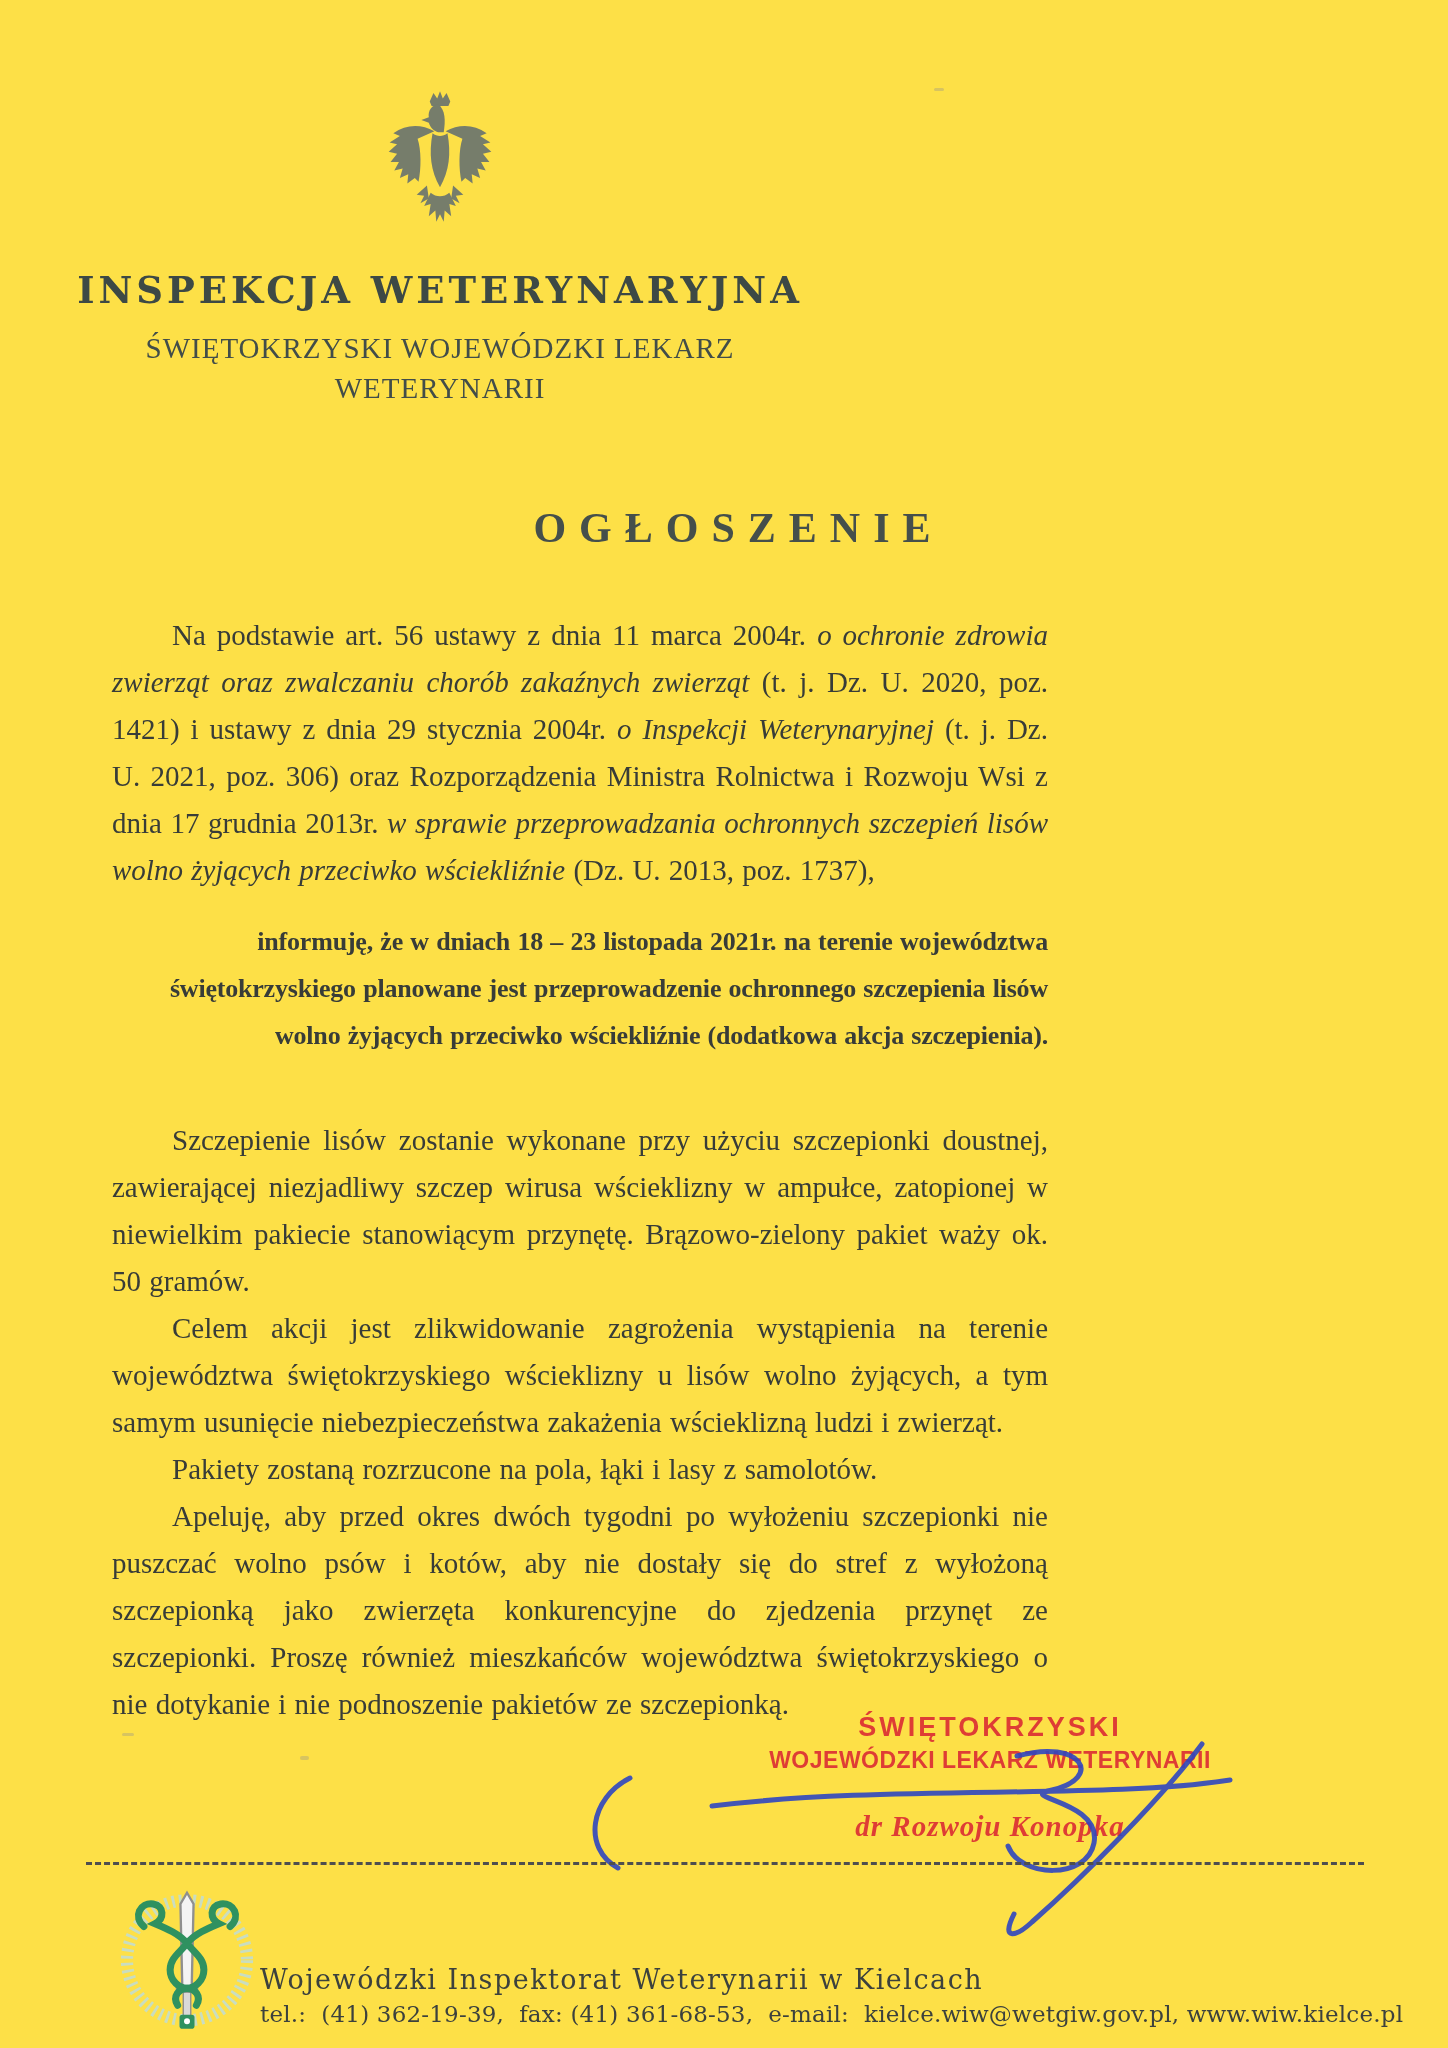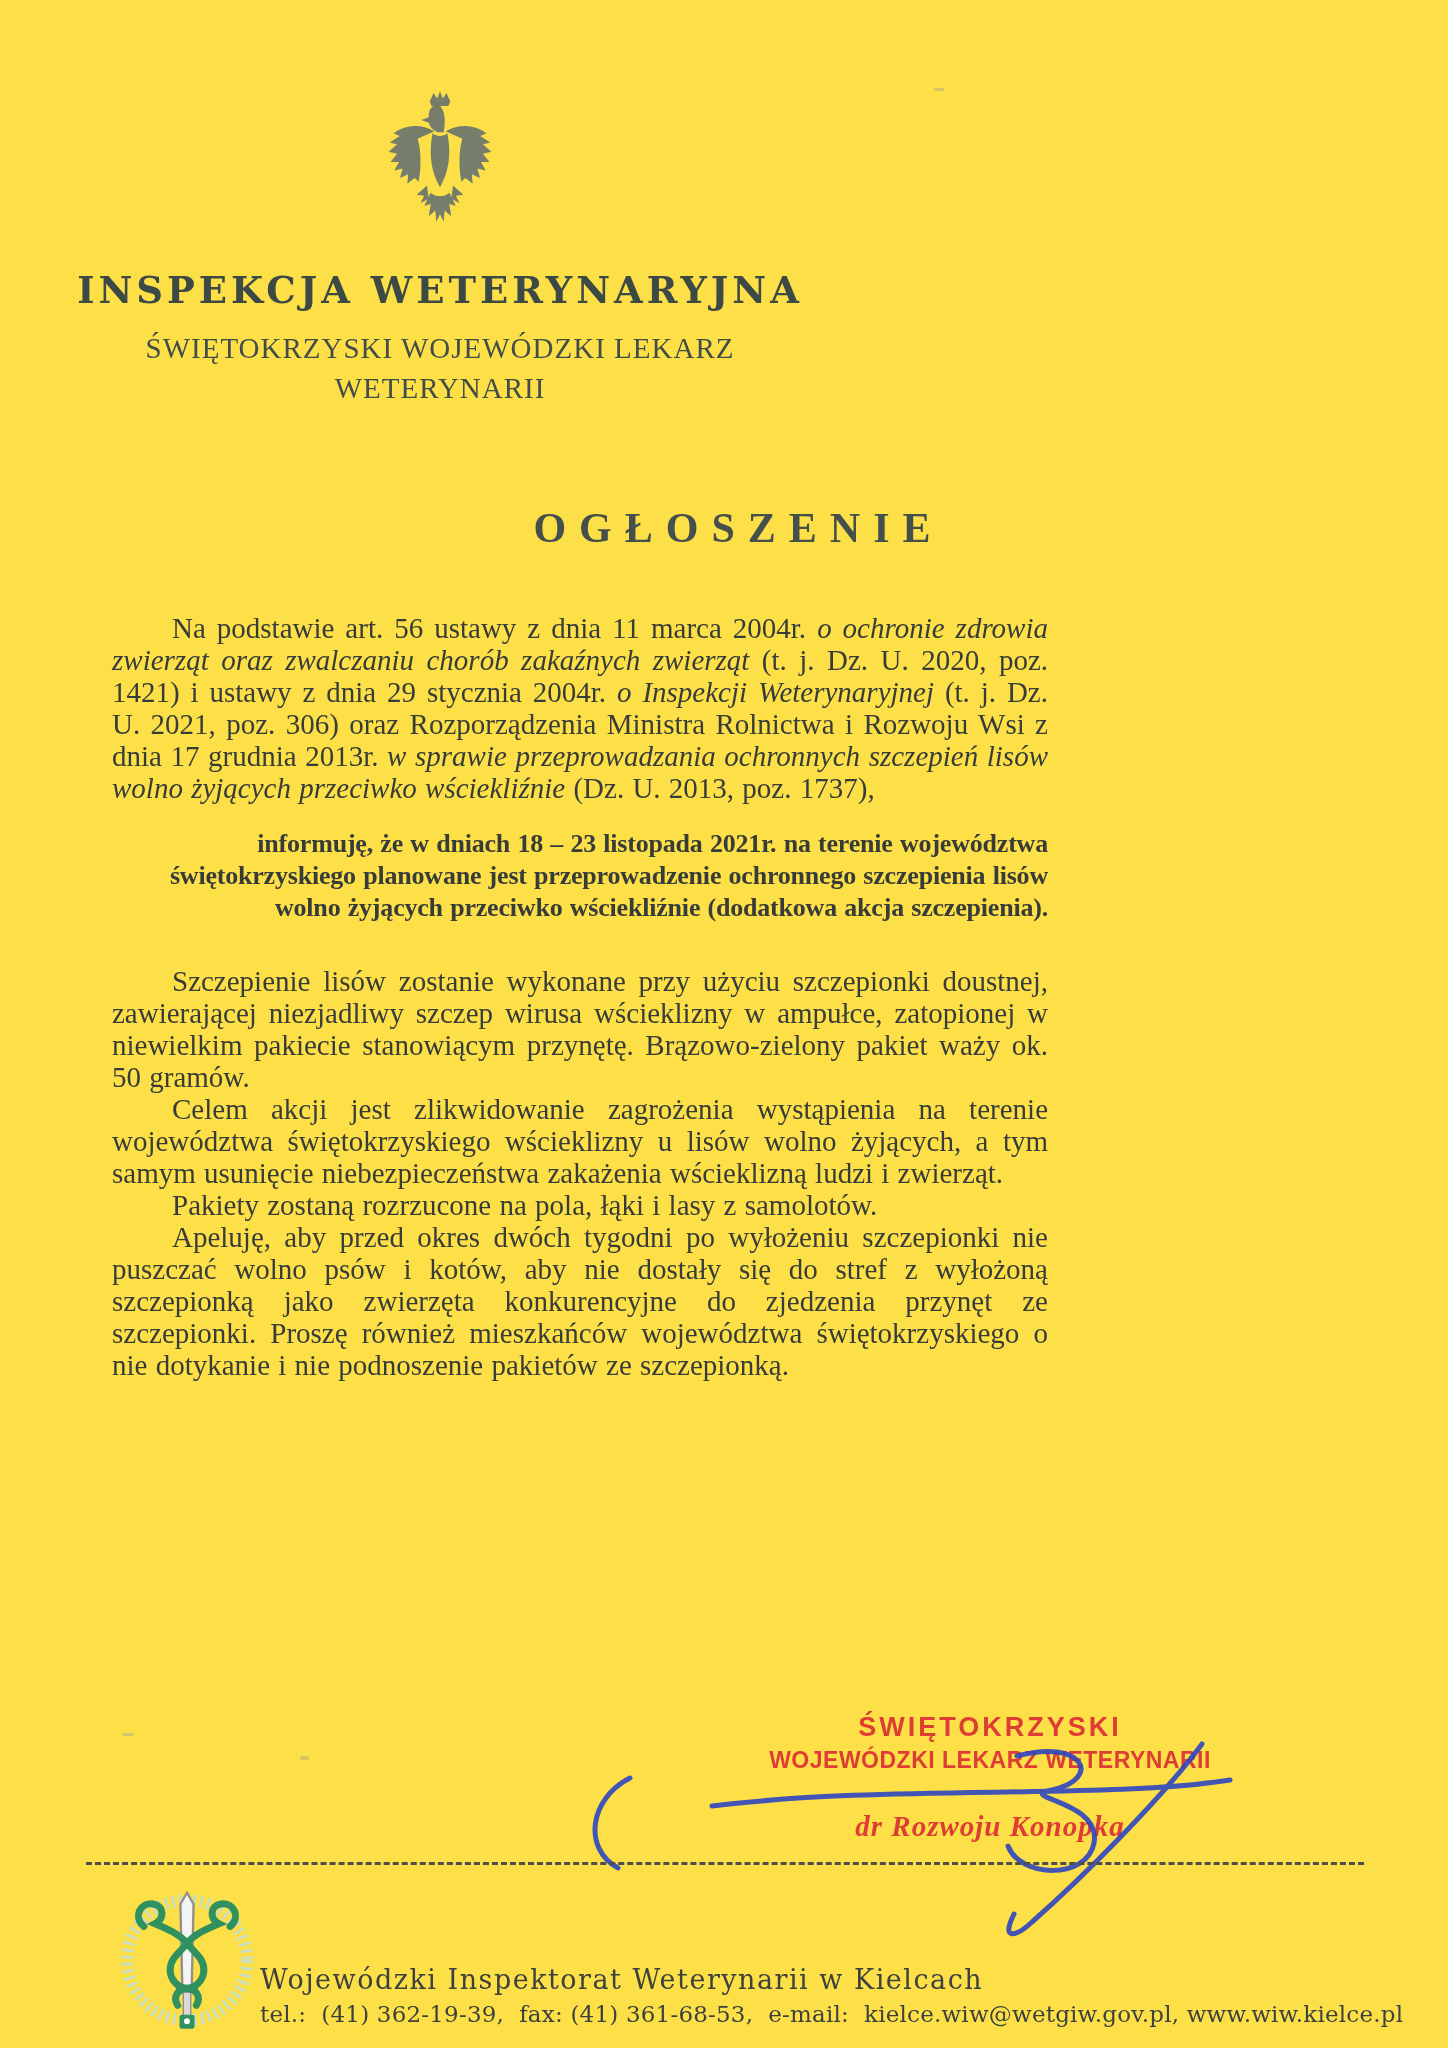--- a/index.html
+++ b/index.html
@@ -32,30 +32,30 @@
     text-align:center;
     font-family:"Liberation Serif", serif;
     font-weight:700;font-size:42px;letter-spacing:13px;text-indent:13px;
     color:#454f4b;margin:8px;
   }
   
   .doc-body{
     position:absolute;left:112px;top:612px;width:936px;
   }
   .para{
-    margin:0;font-size:29px;line-height:32px;color:#383c38;
+    margin:0;font-size:29px;line-height:47px;color:#383c38;
     word-spacing:1px;
   }
   .para em{font-style:italic;}
   .justified{text-align:justify;}
   .indent{text-indent:60px;}
   .centered{text-align:right;}
   .bold{font-weight:700;font-size:26px;letter-spacing:-0.2px;white-space:nowrap;}
   .gap-sm{margin-top:24px;}
-  .gap-md{margin-top:41px;font-family:Liberation Serif, serif;}
+  .gap-md{margin-top:58px;font-family:Liberation Serif, serif;}
   
   .stamp{
     position:absolute;left:740px;top:1712px;width:500px;
     text-align:center;color:#de3d35;
     font-family:"Liberation Sans", sans-serif;
   }
   .stamp-line1{font-weight:700;font-size:27px;letter-spacing:3px;}
   .stamp-line2{font-weight:700;font-size:23px;letter-spacing:0.5px;margin-top:4px;}
   .stamp-signer{
     font-family:"Liberation Serif", serif;

